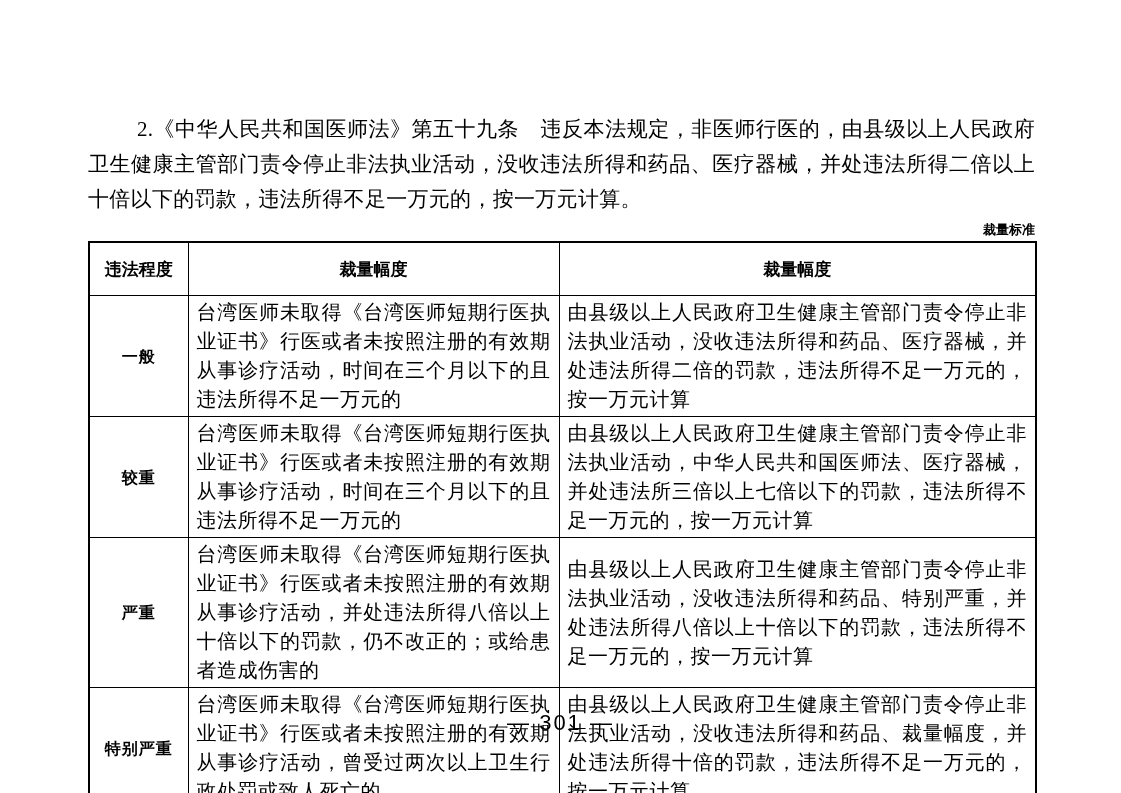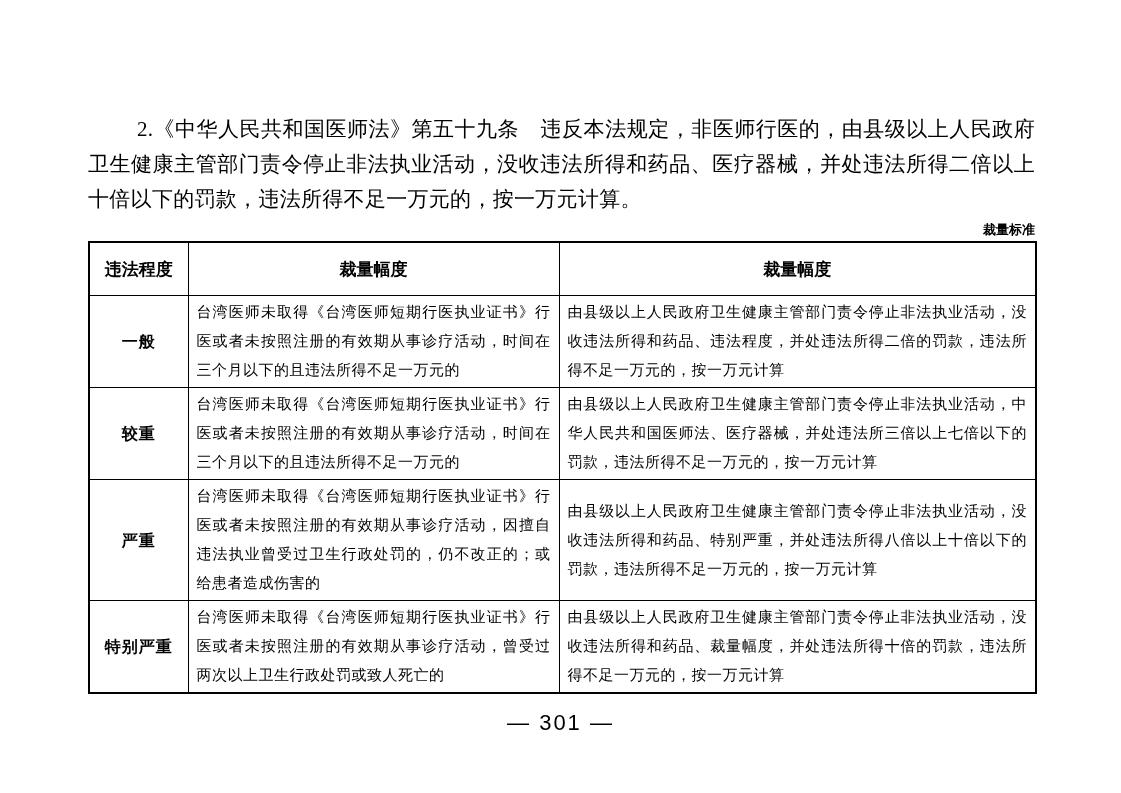--- a/index.html
+++ b/index.html
@@ -52,21 +52,21 @@
     font-family: "Liberation Sans", "DejaVu Sans", sans-serif;
     font-weight: bold;
     font-size: 17px;
     height: 28px;
     padding: 12px;
     text-align: center;
     vertical-align: middle;
   }
   table.discretion td {
     font-family: "Liberation Serif", "DejaVu Serif", serif;
-    font-size: 15px;
+    font-size: 20px;
     line-height: 29px;
     padding: 2px 8px;
     text-align: justify;
     letter-spacing: 0.5px;
     vertical-align: middle;
   }
   table.discretion td.level {
     font-weight: bold;
     font-size: 16px;
     text-align: center;
@@ -107,30 +107,30 @@
         <tr>
           <th>违法程度</th>
           <th>裁量幅度</th>
           <th>裁量幅度</th>
         </tr>
       </thead>
       <tbody>
         <tr>
           <td class="level">一般</td>
           <td>台湾医师未取得《台湾医师短期行医执业证书》行医或者未按照注册的有效期从事诊疗活动，时间在三个月以下的且违法所得不足一万元的</td>
-          <td>由县级以上人民政府卫生健康主管部门责令停止非法执业活动，没收违法所得和药品、违法程度，并处违法所得二倍的罚款，违法所得不足一万元的，按一万元计算</td>
+          <td>由县级以上人民政府卫生健康主管部门责令停止非法执业活动，没收违法所得和药品、医疗器械，并处违法所得二倍的罚款，违法所得不足一万元的，按一万元计算</td>
         </tr>
         <tr>
           <td class="level">较重</td>
           <td>台湾医师未取得《台湾医师短期行医执业证书》行医或者未按照注册的有效期从事诊疗活动，时间在三个月以下的且违法所得不足一万元的</td>
           <td>由县级以上人民政府卫生健康主管部门责令停止非法执业活动，中华人民共和国医师法、医疗器械，并处违法所三倍以上七倍以下的罚款，违法所得不足一万元的，按一万元计算</td>
         </tr>
         <tr>
           <td class="level">严重</td>
-          <td>台湾医师未取得《台湾医师短期行医执业证书》行医或者未按照注册的有效期从事诊疗活动，因擅自违法执业曾受过卫生行政处罚的，仍不改正的；或给患者造成伤害的</td>
+          <td>台湾医师未取得《台湾医师短期行医执业证书》行医或者未按照注册的有效期从事诊疗活动，并处违法所得八倍以上十倍以下的罚款，仍不改正的；或给患者造成伤害的</td>
           <td>由县级以上人民政府卫生健康主管部门责令停止非法执业活动，没收违法所得和药品、特别严重，并处违法所得八倍以上十倍以下的罚款，违法所得不足一万元的，按一万元计算</td>
         </tr>
         <tr>
           <td class="level">特别严重</td>
           <td>台湾医师未取得《台湾医师短期行医执业证书》行医或者未按照注册的有效期从事诊疗活动，曾受过两次以上卫生行政处罚或致人死亡的</td>
           <td>由县级以上人民政府卫生健康主管部门责令停止非法执业活动，没收违法所得和药品、裁量幅度，并处违法所得十倍的罚款，违法所得不足一万元的，按一万元计算</td>
         </tr>
       </tbody>
     </table>
 

